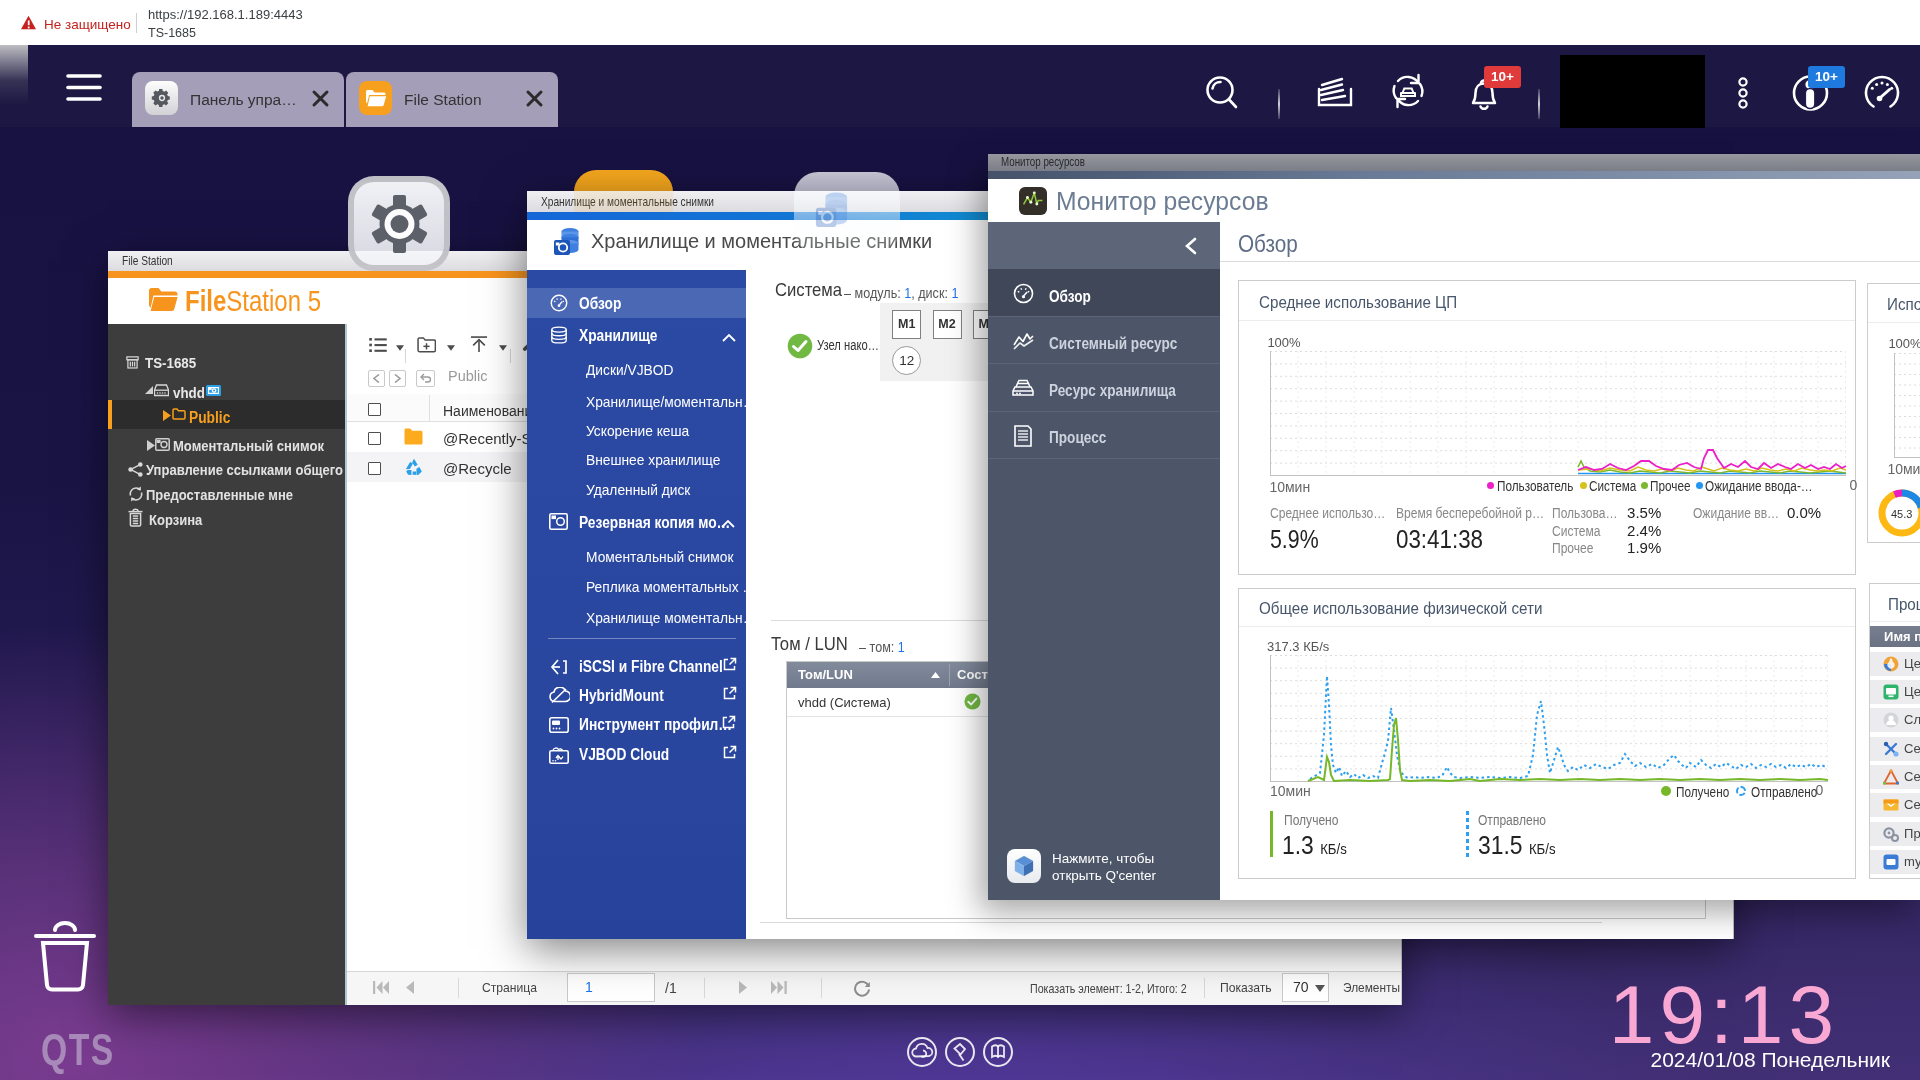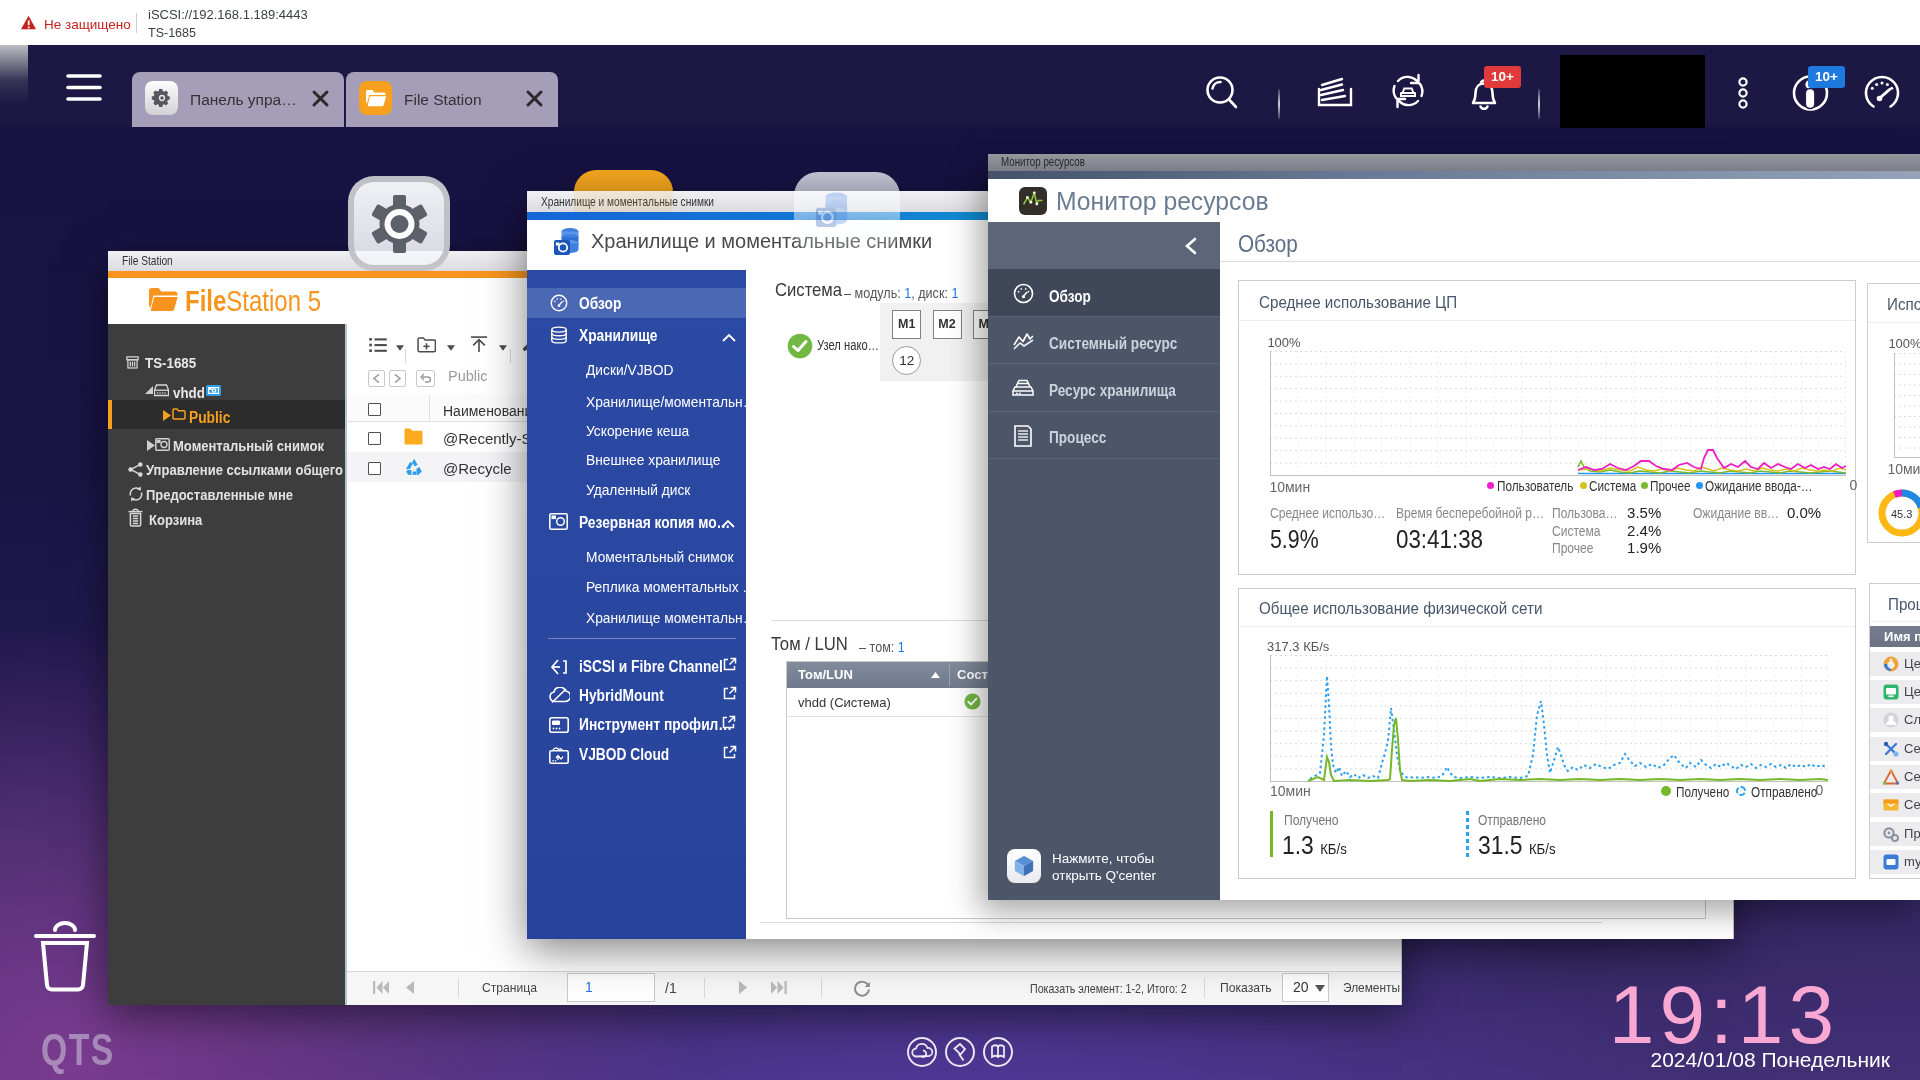--- a/index.html
+++ b/index.html
@@ -42,21 +42,21 @@
   <div id="desktop" class="abs"></div>
 
   <div id="browserbar" class="abs">
     <svg class="abs warn" viewBox="0 0 24 22">
         <path d="M12 1 L23 21 L1 21 Z" fill="#c5221f"></path>
         <rect x="11" y="8" width="2.6" height="7" fill="#fff"></rect>
         <rect x="11" y="17" width="2.6" height="2.6" fill="#fff"></rect>
       </svg>
     <div class="abs warntext nw">Не защищено</div>
     <div class="abs sep"></div>
-    <div class="abs url nw">iSCSI://192.168.1.189:4443</div>
+    <div class="abs url nw">https://192.168.1.189:4443</div>
     <div class="abs host nw">TS-1685</div>
   </div>
 
   <div id="taskbar" class="abs"></div>
   <div class="abs edge-grad"></div>
   <svg class="abs" style="left:66px;top:73px;" width="36" height="36" viewBox="0 0 36 36">
     <g stroke="#fff" stroke-width="3.6" stroke-linecap="round">
       <line x1="2" y1="3" x2="34" y2="3"></line>
         <line x1="2" y1="14.5" x2="34" y2="14.5"></line>
         <line x1="2" y1="26" x2="34" y2="26"></line>
@@ -359,21 +359,21 @@
     <div class="abs" style="left:713px;top:727px;width:1px;height:20px;background:#d8d8d8;"></div>
     <svg class="abs" style="left:745px;top:728px;" width="18" height="18" viewBox="0 0 18 18">
         <g fill="none" stroke="#8e8e8e" stroke-width="2">
           <path d="M15.5 7 A 7 7 0 1 0 16 10.5"></path>
         </g>
         <path d="M16.8 3 L16.8 8 L11.8 8 Z" fill="#8e8e8e"></path>
       </svg>
     <div class="abs nw" style="left:922px;top:730px;font-size:13px;color:#444;transform:scaleX(0.82);transform-origin:0 0;">Показать элемент: 1-2, Итого: 2</div>
     <div class="abs" style="left:1096px;top:727px;width:1px;height:20px;background:#d8d8d8;"></div>
     <div class="abs nw" style="left:1112px;top:729px;font-size:13.5px;color:#444;transform:scaleX(0.9);transform-origin:0 0;">Показать</div>
-    <div class="abs" style="left:1174px;top:722px;width:47px;height:29px;background:#fff;border:1px solid #c9c9c9;font-size:14px;color:#333;line-height:27px;padding-left:10px;">20</div>
+    <div class="abs" style="left:1174px;top:722px;width:47px;height:29px;background:#fff;border:1px solid #c9c9c9;font-size:14px;color:#333;line-height:27px;padding-left:10px;">70</div>
     <svg class="abs" style="left:1207px;top:734px;" width="10" height="7" viewBox="0 0 10 7">
         <path d="M0 0 L10 0 L5 7 Z" fill="#555"></path>
       </svg>
     <div class="abs nw" style="left:1235px;top:729px;font-size:13.5px;color:#444;transform:scaleX(0.88);transform-origin:0 0;">Элементы</div>
   </div>
 
   <div class="abs" style="left:348px;top:176px;width:102px;height:95px;border-radius:26px;background:linear-gradient(180deg,rgba(252,253,255,0.95),rgba(241,243,247,0.88));border:6px solid rgba(186,186,191,0.85);"></div>
   <svg class="abs" style="left:368px;top:192px;" width="63" height="68" viewBox="0 0 63 68">
     <g fill="#5b6069">
       <g transform="translate(31.5,32)">

